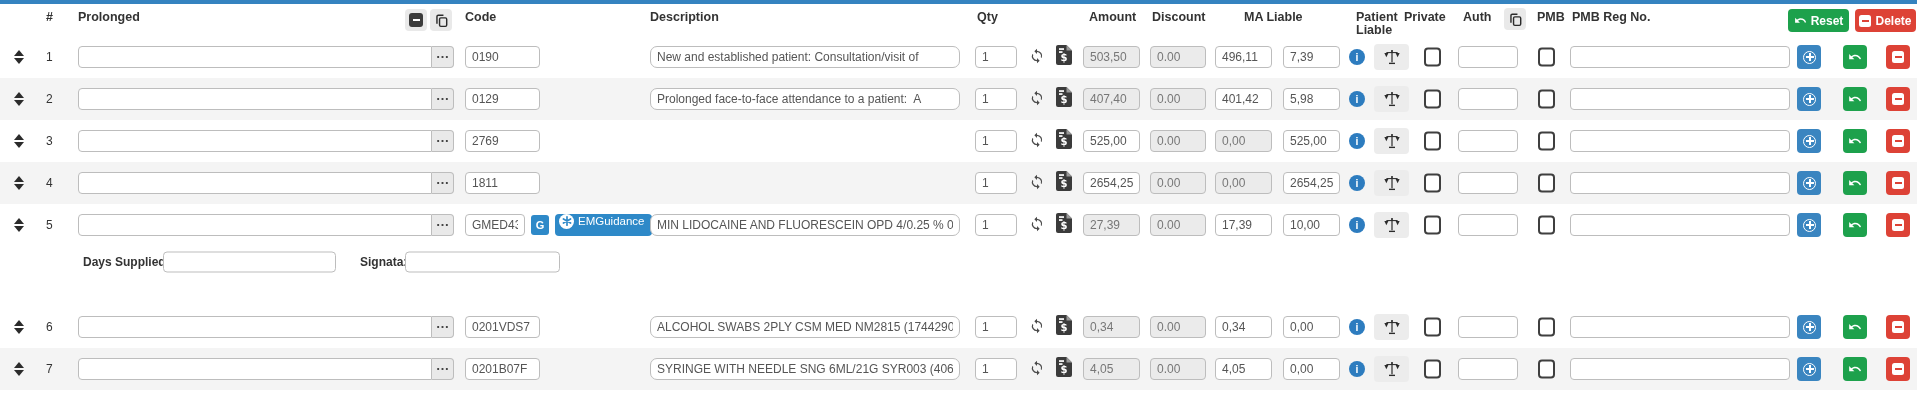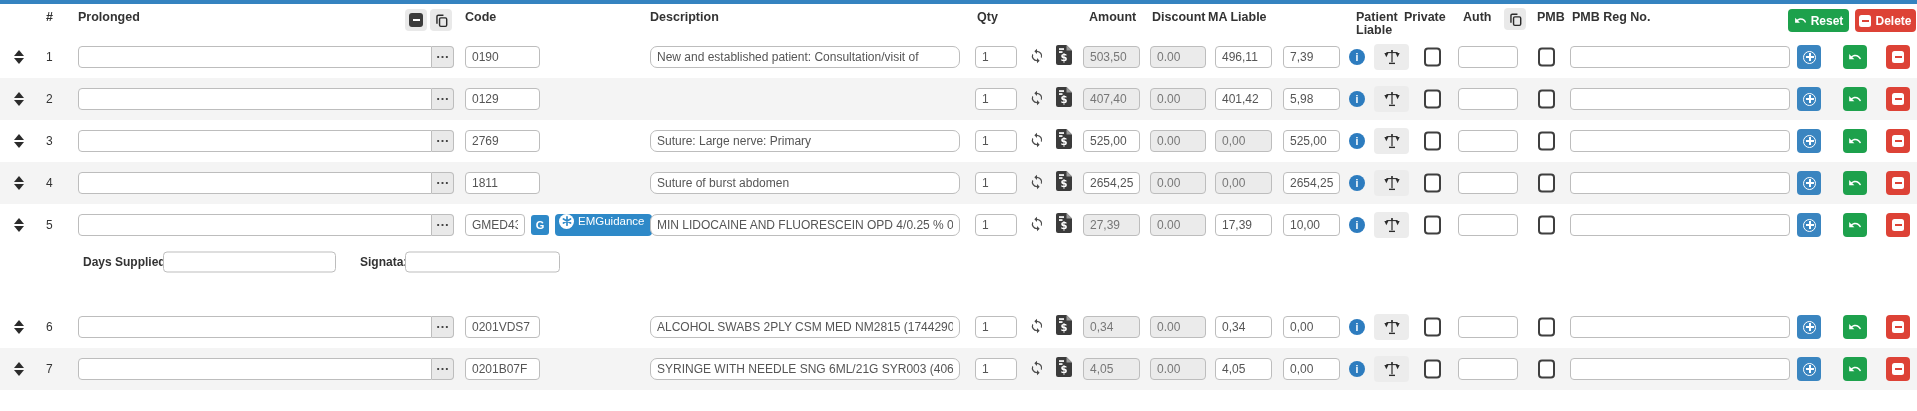--- a/index.html
+++ b/index.html
@@ -111,21 +111,21 @@
       <svg width="13" height="15" viewBox="0 0 20 22" fill="none" stroke="#2b2b2b" stroke-width="2.2">
           <rect x="7" y="7" width="11" height="13" rx="2"></rect>
           <path d="M13 3H5a2 2 0 0 0-2 2v11"></path>
         </svg>
     </button>
     <div class="hlabel" style="left:465px;">Code</div>
     <div class="hlabel" style="left:650px;">Description</div>
     <div class="hlabel" style="left:977px;">Qty</div>
     <div class="hlabel" style="left:1089px;">Amount</div>
     <div class="hlabel" style="left:1152px;">Discount</div>
-    <div class="hlabel" style="left:1208px;">MA Liable</div>
+    <div class="hlabel" style="left:1244px;">MA Liable</div>
     <div class="hlabel" style="left:1356px; width:48px;">Patient Liable</div>
     <div class="hlabel" style="left:1404px;">Private</div>
     <div class="hlabel" style="left:1463px;">Auth</div>
     <button class="hbtn" style="left:1504px; top:4px;">
       <svg width="13" height="15" viewBox="0 0 20 22" fill="none" stroke="#2b2b2b" stroke-width="2.2">
           <rect x="7" y="7" width="11" height="13" rx="2"></rect>
           <path d="M13 3H5a2 2 0 0 0-2 2v11"></path>
         </svg>
     </button>
     <div class="hlabel" style="left:1537px;">PMB</div>
@@ -228,20 +228,23 @@
     </div>
     <div class="cell c-num">2</div>
     <div class="cell c-diag">
       <input class="fld" value="" style="">
       <button class="diag-btn">⋯</button>
     </div>
     <div class="cell c-code">
       <input class="fld" value="0129" style="">
 
     </div>
+    <div class="cell c-desc">
+      <input class="fld" value="Prolonged face-to-face attendance to a patient:  A" style="">
+    </div>
     <div class="cell c-qty">
       <input class="fld" value="1" style="">
     </div>
     <button class="cell c-refresh">
       <svg width="16" height="16" viewBox="0 0 24 24" fill="#4a4a4a">
             <path d="M12 4V1L8 5l4 4V6a6 6 0 0 1 5.65 8.03l1.5 1.11A8 8 0 0 0 12 4zm0 14a6 6 0 0 1-5.65-8.03l-1.5-1.11A8 8 0 0 0 12 20v3l4-4-4-4z"></path>
           </svg>
     </button>
     <div class="cell c-dollar">
       <svg width="16" height="20" viewBox="0 0 16 20">
@@ -303,23 +306,20 @@
     </div>
     <div class="cell c-num">3</div>
     <div class="cell c-diag">
       <input class="fld" value="" style="">
       <button class="diag-btn">⋯</button>
     </div>
     <div class="cell c-code">
       <input class="fld" value="2769" style="">
 
     </div>
-    <div class="cell c-desc">
-      <input class="fld" value="Suture: Large nerve: Primary" style="">
-    </div>
     <div class="cell c-qty">
       <input class="fld" value="1" style="">
     </div>
     <button class="cell c-refresh">
       <svg width="16" height="16" viewBox="0 0 24 24" fill="#4a4a4a">
             <path d="M12 4V1L8 5l4 4V6a6 6 0 0 1 5.65 8.03l1.5 1.11A8 8 0 0 0 12 4zm0 14a6 6 0 0 1-5.65-8.03l-1.5-1.11A8 8 0 0 0 12 20v3l4-4-4-4z"></path>
           </svg>
     </button>
     <div class="cell c-dollar">
       <svg width="16" height="20" viewBox="0 0 16 20">
@@ -380,23 +380,20 @@
       <span class="dn"></span>
     </div>
     <div class="cell c-num">4</div>
     <div class="cell c-diag">
       <input class="fld" value="" style="">
       <button class="diag-btn">⋯</button>
     </div>
     <div class="cell c-code">
       <input class="fld" value="1811" style="">
 
-    </div>
-    <div class="cell c-desc">
-      <input class="fld" value="Suture of burst abdomen" style="">
     </div>
     <div class="cell c-qty">
       <input class="fld" value="1" style="">
     </div>
     <button class="cell c-refresh">
       <svg width="16" height="16" viewBox="0 0 24 24" fill="#4a4a4a">
             <path d="M12 4V1L8 5l4 4V6a6 6 0 0 1 5.65 8.03l1.5 1.11A8 8 0 0 0 12 4zm0 14a6 6 0 0 1-5.65-8.03l-1.5-1.11A8 8 0 0 0 12 20v3l4-4-4-4z"></path>
           </svg>
     </button>
     <div class="cell c-dollar">

